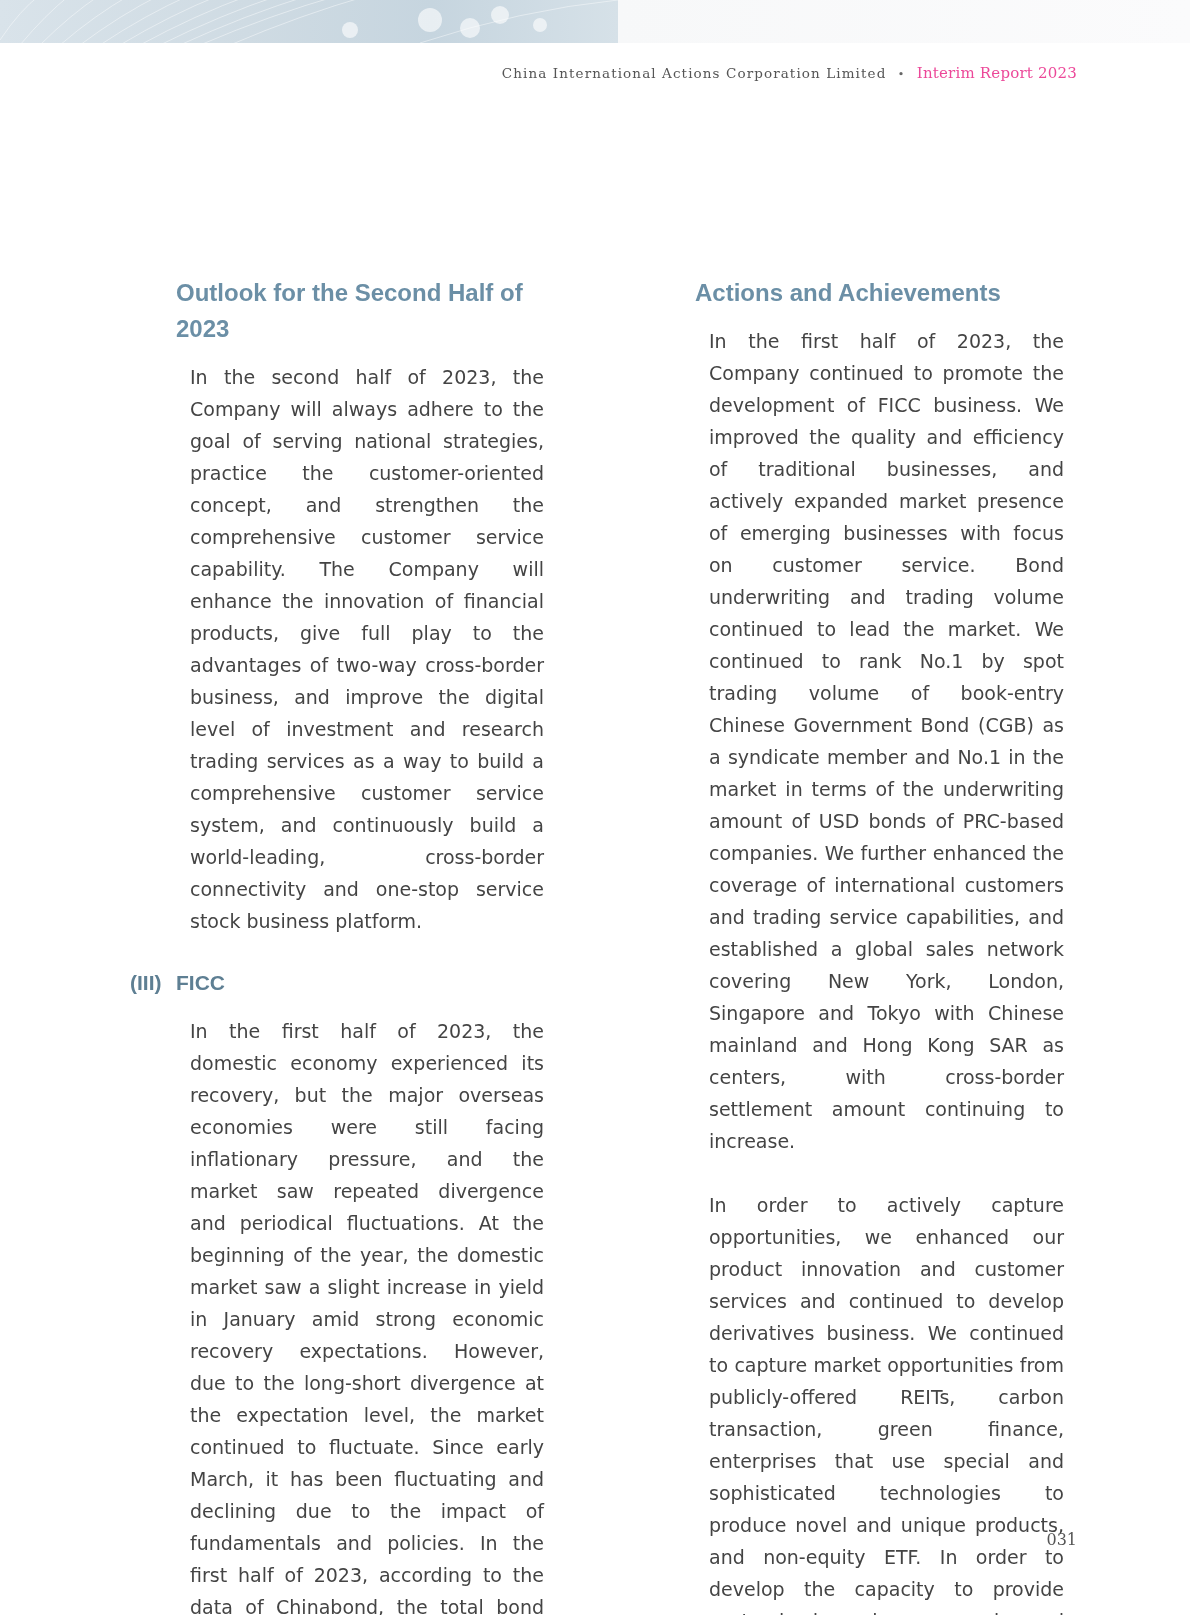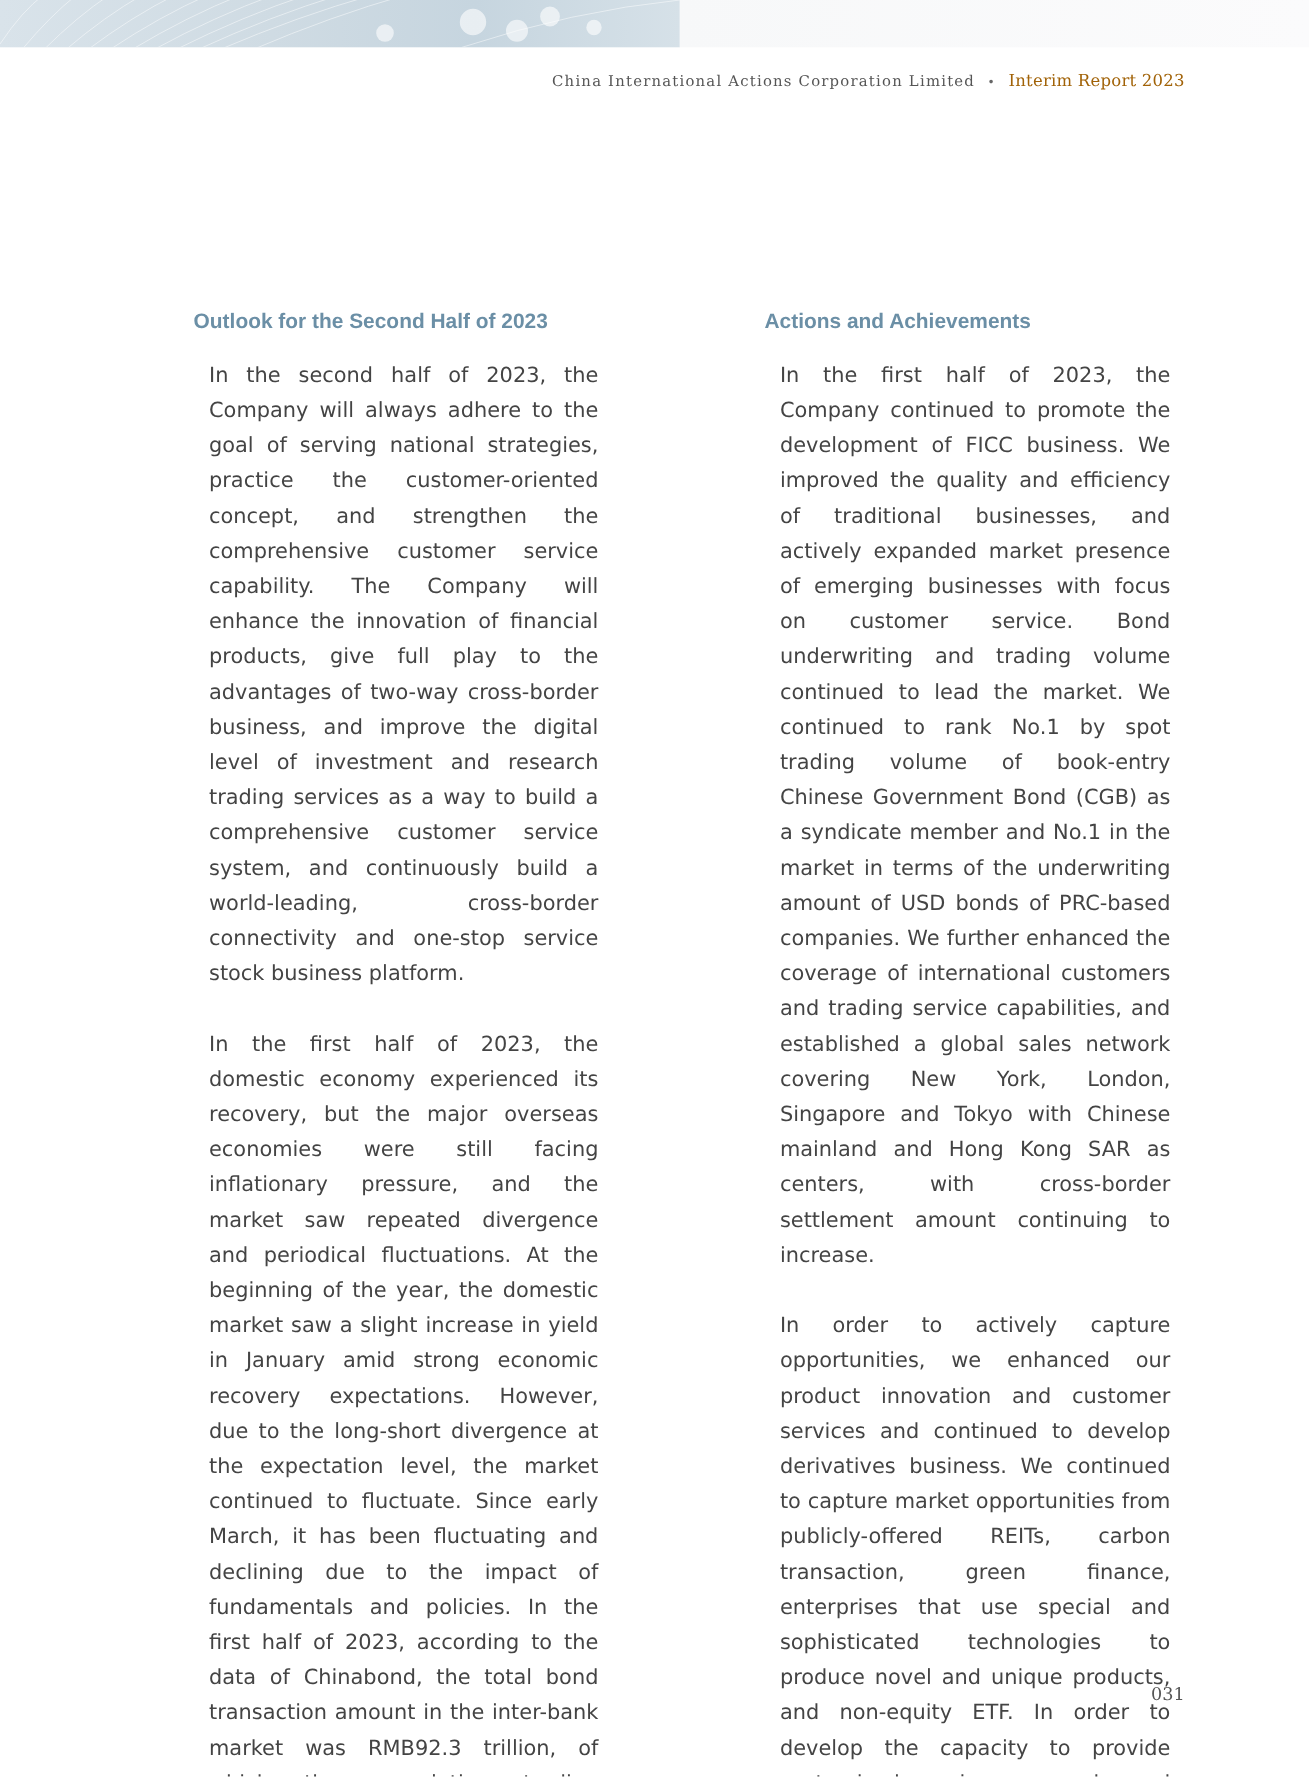--- a/index.html
+++ b/index.html
@@ -16,27 +16,27 @@
     .banner-right {
       position: absolute; left: 618px; top: 0; width: 572px; height: 43px;
       background: linear-gradient(90deg, #f7f8f9 0%, #fbfbfc 100%);
     }
     .running-head {
       position: absolute; right: 113px; top: 64px;
       font-family: "DejaVu Serif", serif; font-size: 13.5px; letter-spacing: 1.1px;
       color: #555; white-space: nowrap;
     }
     .running-head .sep { margin: 0 6px; color: #666; font-size: 11px; }
-    .running-head .report { color: #a16207; font-size: 15px; letter-spacing: 0.2px; margin-top: 10px; }
+    .running-head .report { color: #ec4899; font-size: 15px; letter-spacing: 0.2px; margin-top: 10px; }
     .col { position: absolute; top: 275px; width: 382px; }
     .col-left { left: 176px; }
     .col-right { left: 695px; width: 383px; }
     .sub-heading {
       font-family: "Liberation Sans", sans-serif; font-weight: bold;
-      font-size: 19px; color: #6b8fa6; margin: 0 0 14px 0; line-height: 36px;
+      font-size: 24px; color: #6b8fa6; margin: 0 0 14px 0; line-height: 36px;
     }
     .section-heading {
       position: relative; font-family: "Liberation Sans", sans-serif; font-weight: bold;
       font-size: 21px; color: #5e7f93; line-height: 36px; margin: 28px 0 4px 0;
     }
     .section-heading .num { position: absolute; left: -46px; }
     p.body {
       margin: 14px; font-family: "DejaVu Sans", sans-serif; font-size: 19px;
       line-height: 32px; text-align: justify; color: #444; font-weight: normal;
     }
@@ -80,20 +80,24 @@
 <div class="running-head">
   <span>China International Actions Corporation Limited</span>
   <span class="sep">•</span>
   <span class="report">Interim Report 2023</span>
 </div>
 
 <div class="col col-left">
   <h3 class="sub-heading">Outlook for the Second Half of 2023</h3>
   <p class="body">In the second half of 2023, the Company will always adhere to the goal of serving national strategies, practice the customer-oriented concept, and strengthen the comprehensive customer service capability. The Company will enhance the innovation of financial products, give full play to the advantages of two-way cross-border business, and improve the digital level of investment and research trading services as a way to build a comprehensive customer service system, and continuously build a world-leading, cross-border connectivity and one-stop service stock business platform.</p>
 
+  <h2 class="section-heading">
+    <span class="num">(III)</span>
+    <span>FICC</span>
+  </h2>
   <p class="body">In the first half of 2023, the domestic economy experienced its recovery, but the major overseas economies were still facing inflationary pressure, and the market saw repeated divergence and periodical fluctuations. At the beginning of the year, the domestic market saw a slight increase in yield in January amid strong economic recovery expectations. However, due to the long-short divergence at the expectation level, the market continued to fluctuate. Since early March, it has been fluctuating and declining due to the impact of fundamentals and policies. In the first half of 2023, according to the data of Chinabond, the total bond transaction amount in the inter-bank market was RMB92.3 trillion, of which the cumulative trading volume of the Northbound Bond Connect amounted to over RMB4.8 trillion according to the data of China Bond Connect.</p>
 </div>
 
 <div class="col col-right">
   <h3 class="sub-heading">Actions and Achievements</h3>
   <p class="body">In the first half of 2023, the Company continued to promote the development of FICC business. We improved the quality and efficiency of traditional businesses, and actively expanded market presence of emerging businesses with focus on customer service. Bond underwriting and trading volume continued to lead the market. We continued to rank No.1 by spot trading volume of book-entry Chinese Government Bond (CGB) as a syndicate member and No.1 in the market in terms of the underwriting amount of USD bonds of PRC-based companies. We further enhanced the coverage of international customers and trading service capabilities, and established a global sales network covering New York, London, Singapore and Tokyo with Chinese mainland and Hong Kong SAR as centers, with cross-border settlement amount continuing to increase.</p>
   <p class="body">In order to actively capture opportunities, we enhanced our product innovation and customer services and continued to develop derivatives business. We continued to capture market opportunities from publicly-offered REITs, carbon transaction, green finance, enterprises that use special and sophisticated technologies to produce novel and unique products, and non-equity ETF. In order to develop the capacity to provide customized services, we enhanced the innovation of domestic and foreign products and launched a number of innovative product lines. We continued to develop the cross-border derivatives business and expand the interest rate, credit and foreign exchange businesses, thereby rallying among leading market makers in terms of key categories of commodities.</p>
 </div>
 
 <div class="page-num">031</div>

